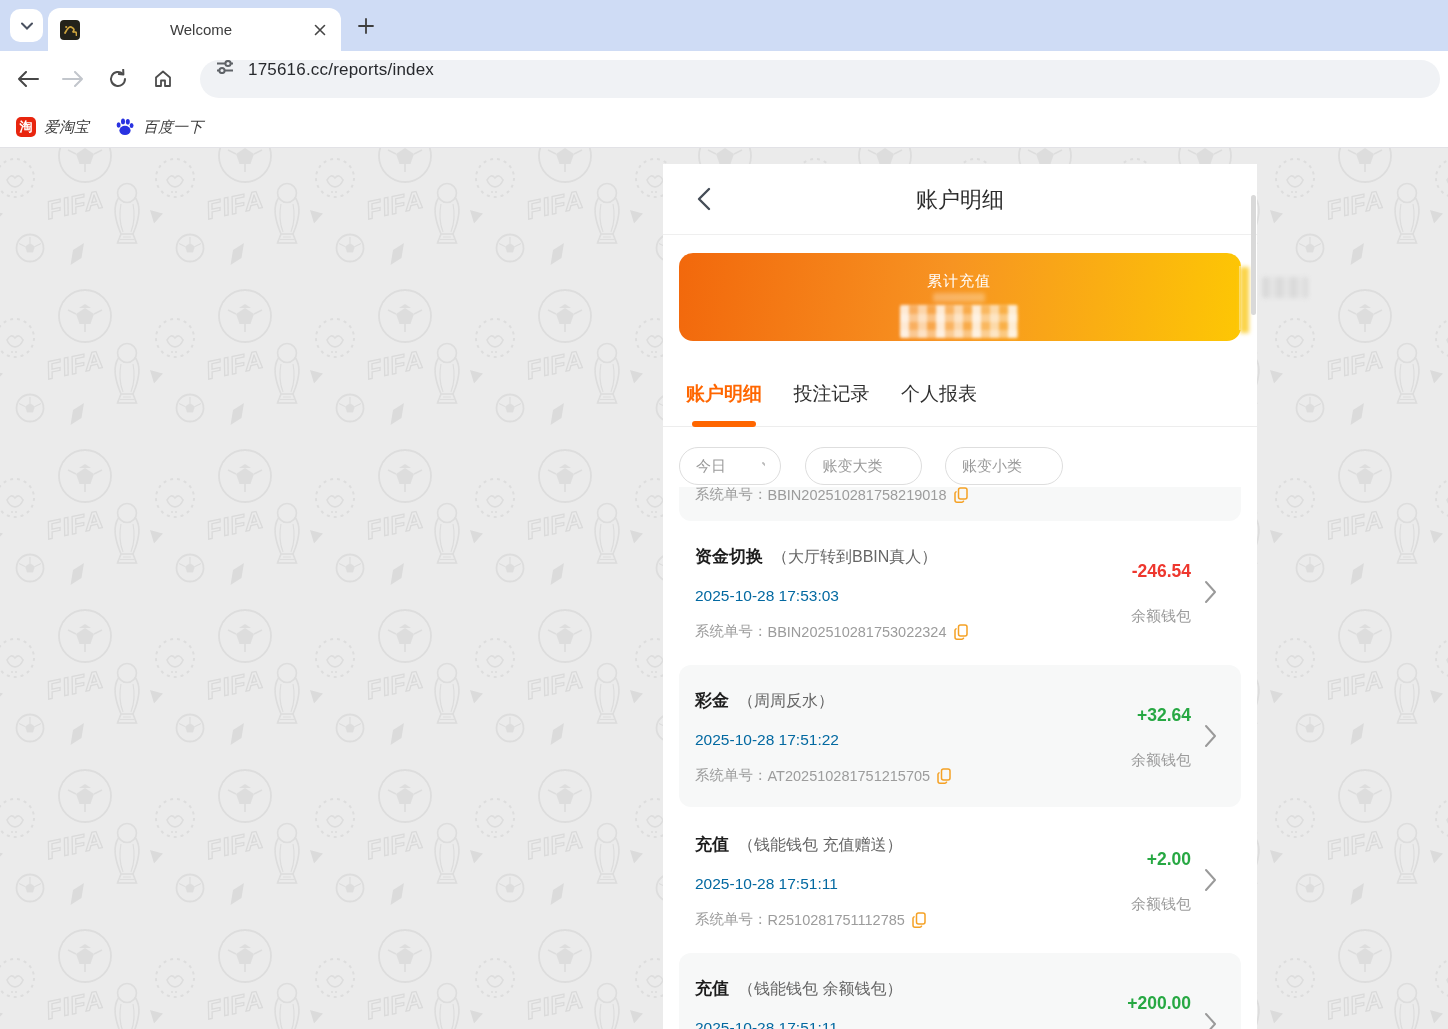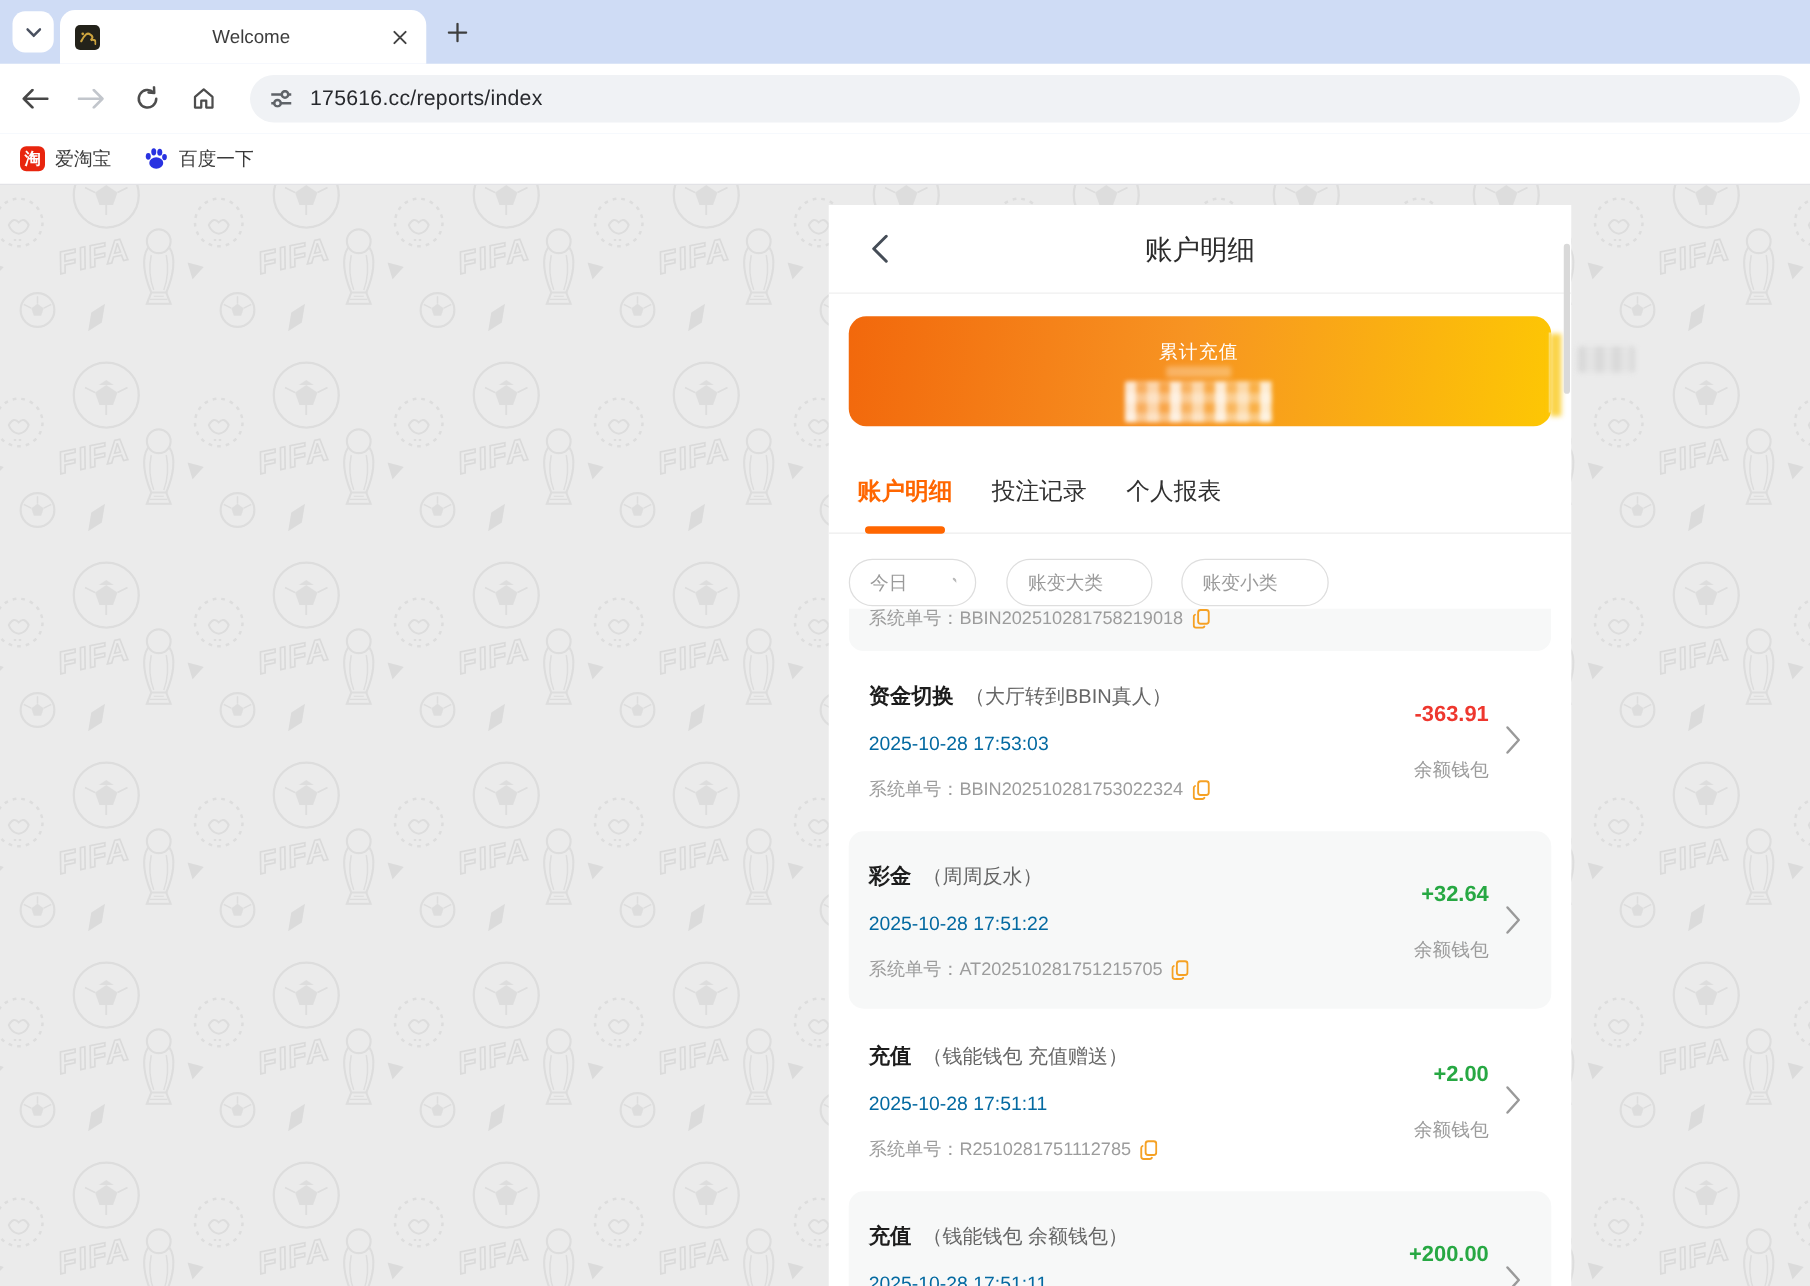--- a/index.html
+++ b/index.html
@@ -13,28 +13,28 @@
   .tab { position:absolute; left:48px; top:8px; width:293px; height:43px; background:#fff;
          border-radius:12px 12px 0 0; display:flex; align-items:center; padding:0 12px;text-align:center; }
   .favicon { width:20px; height:20px; border-radius:4px; background:#23221a; display:flex; align-items:center; justify-content:center; flex:0 0 auto; }
   .tab-title { font-size:15px; color:#3c3c3c; margin-left:11px; flex:1 1 auto; white-space:nowrap; overflow:hidden; }
   .tab-close { width:18px; height:18px; display:flex; align-items:center; justify-content:center; border-radius:50%; }
   .newtab-btn { position:absolute; left:352px; top:12px; width:28px; height:28px; display:flex; align-items:center; justify-content:center; }
 
   .toolbar { position:absolute; left:0; top:51px; width:1448px; height:56px; background:#fff; }
   .nav-ico { position:absolute; top:16px; width:24px; height:24px; display:flex; align-items:center; justify-content:center; }
   .urlbar { position:absolute; left:200px; right:8px; top:9px; height:38px; background:#f0f2f5; border-radius:19px;
-            display:flex; align-items:center; padding:0 16px; }
+            display:flex; align-items:flex-start; padding:0 16px; }
   .url-text { font-size:17px; color:#27292d; margin-left:14px; letter-spacing:.2px; }
 
   .bookmarks { position:absolute; left:0; top:107px; width:1448px; height:41px; background:#fff;
                border-bottom:1px solid #e2e2e6; display:flex; align-items:center; }
   .bm { display:flex; align-items:center; margin-left:16px; }
   .bm + .bm { margin-left:26px; }
-  .bm-label { font-size:15px; color:#3a3a3a; margin-left:8px; }
+  .bm-label { font-size:15px; color:#3a3a3a; margin-left:8px;font-style:italic; }
   .tb-ico { width:20px; height:20px; border-radius:5px; background:#e8250e; color:#fff; font-size:13px; font-weight:bold;
             display:flex; align-items:center; justify-content:center; }
 
   
   .page { position:absolute; left:0; top:148px; width:1448px; height:881px; background:#ebebeb; overflow:hidden; }
   .bg-pattern { position:absolute; left:0; top:0; }
   .bg-blur-patch { position:absolute; left:1262px; top:129px; width:46px; height:21px;
                    background:repeating-linear-gradient(90deg,#d9d9d9 0 7px,#e4e4e4 7px 14px); filter:blur(2px); border-radius:3px; }
   .edge-blur-patch { position:absolute; left:1240px; top:119px; width:9px; height:66px;
                      background:rgba(250,205,40,.85); filter:blur(2px); }
@@ -297,21 +297,21 @@
       <div class="txn-order">
         <span>系统单号：</span>
         <span>BBIN202510281753022324</span>
         <span class="copy-ic">
           <svg width="14" height="16">
               <rect x="4.5" y="1" width="8.5" height="11" rx="2" fill="none" stroke="#f5a124" stroke-width="1.5"></rect>
               <path d="M9.5 14.2 a1.8 1.8 0 0 1 -1.8 1 H3 a2 2 0 0 1 -2 -2 V6.6 a1.8 1.8 0 0 1 1 -1.8" fill="none" stroke="#f5a124" stroke-width="1.5" stroke-linecap="round"></path>
             </svg>
         </span>
       </div>
-      <div class="txn-amount neg">-363.91</div>
+      <div class="txn-amount neg">-246.54</div>
       <div class="txn-wallet">余额钱包</div>
       <span class="txn-chev">
         <svg width="13" height="24">
             <polyline points="2,2 11,12 2,22" fill="none" stroke="#9a9a9a" stroke-width="2" stroke-linecap="round" stroke-linejoin="round"></polyline>
           </svg>
       </span>
     </div>
 
     <div class="txn shaded">
       <div class="txn-title"><span>彩金</span><span class="txn-desc">（周周反水）</span></div>

